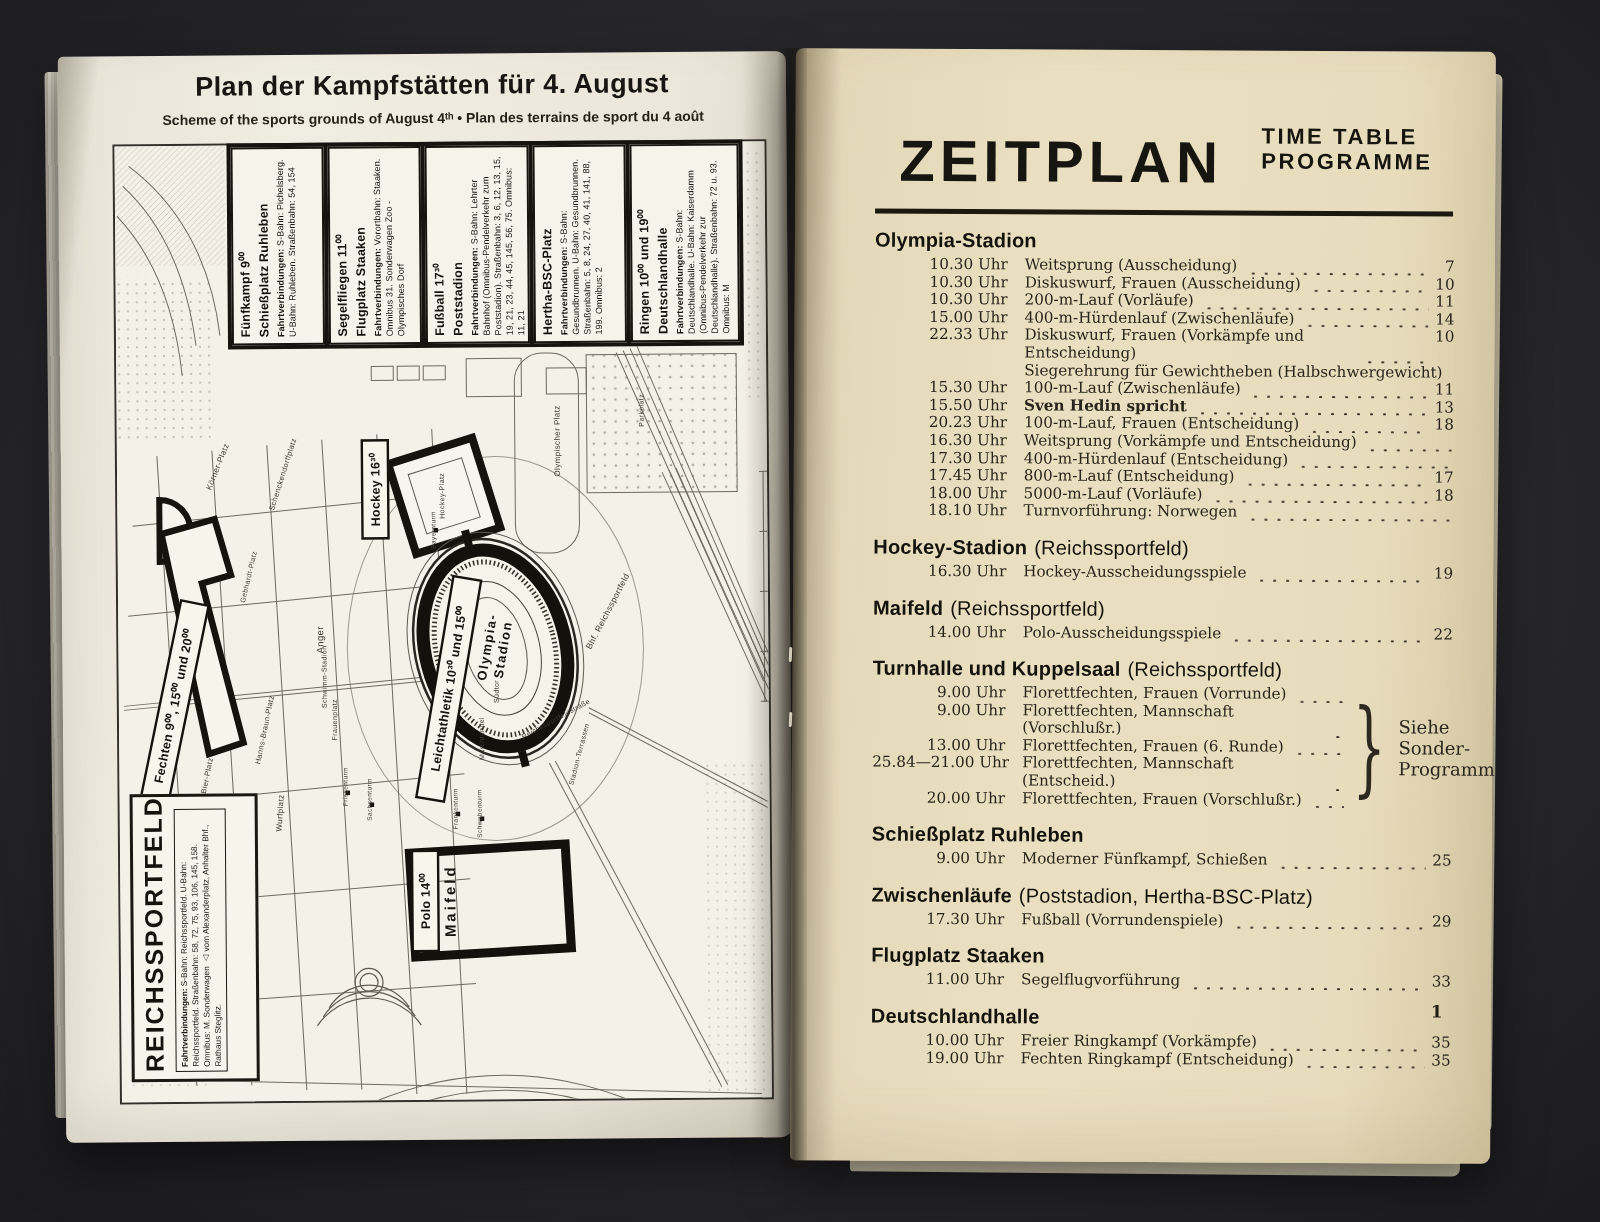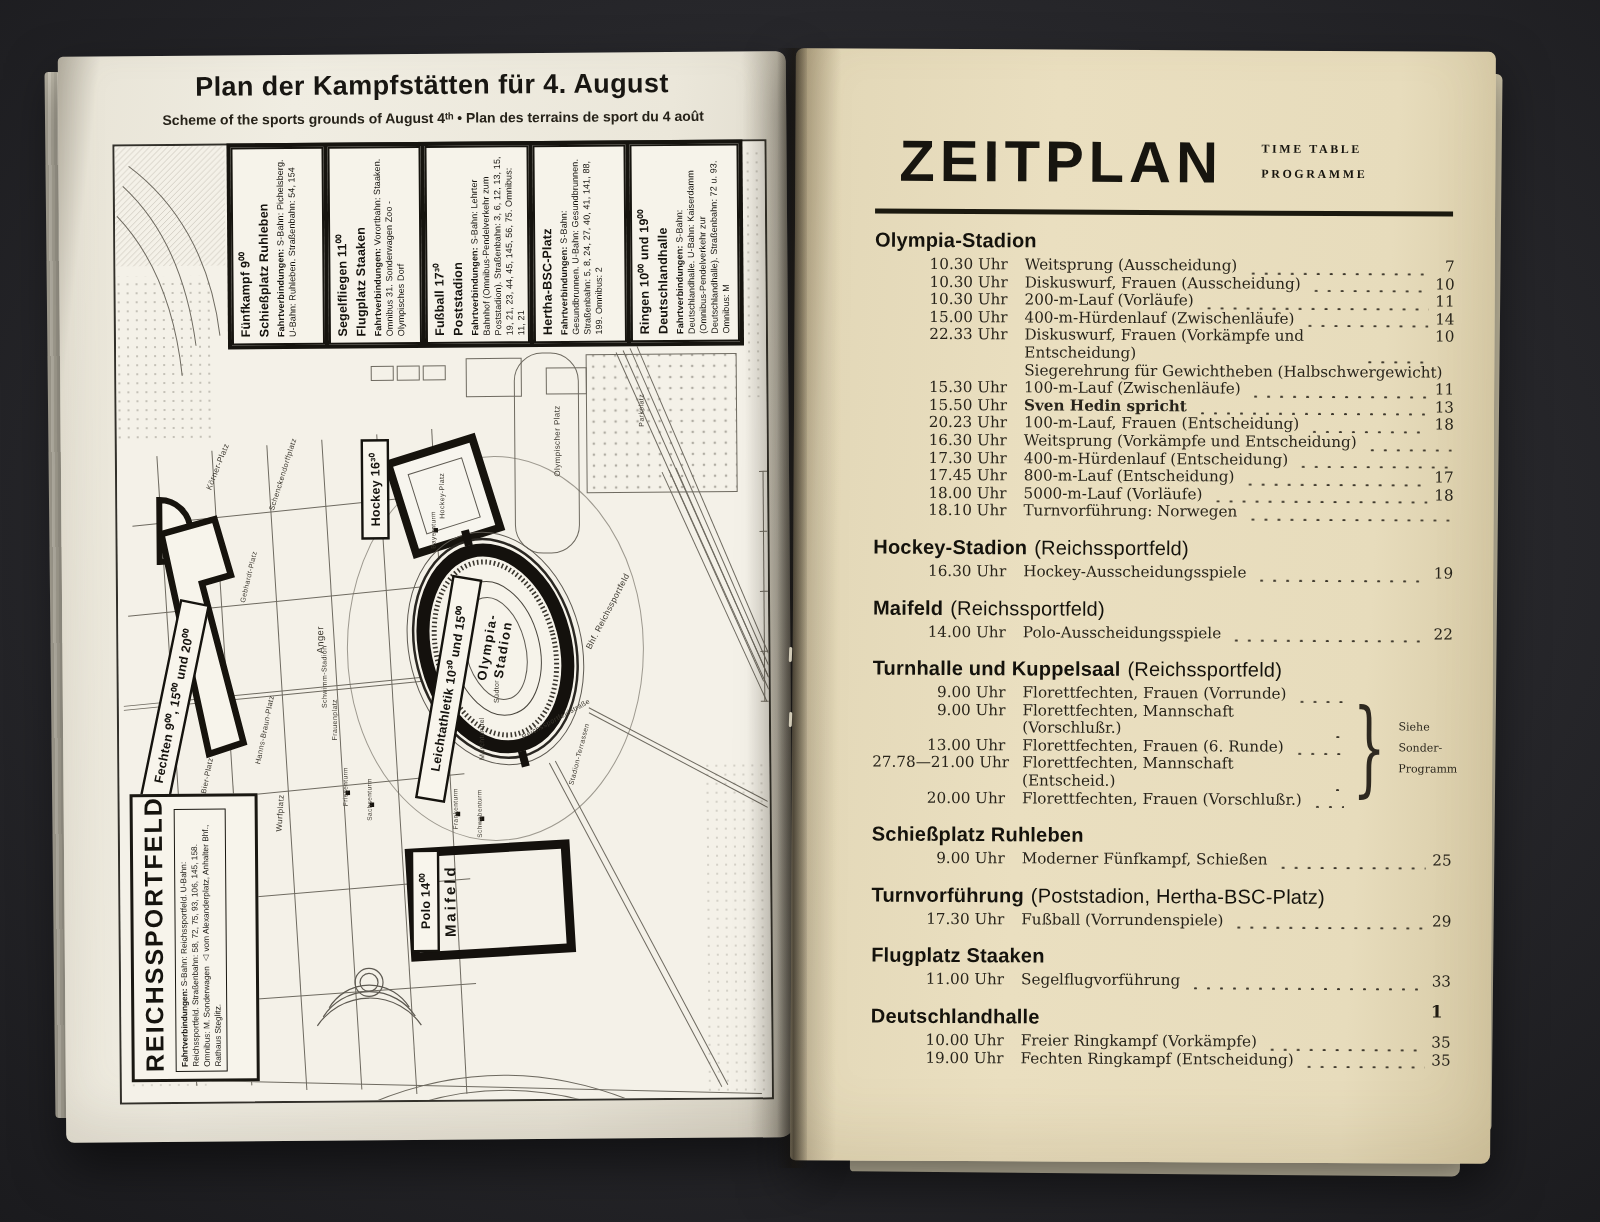--- a/index.html
+++ b/index.html
@@ -85,22 +85,22 @@
     border-radius:8px 7px 9px 5px;
     transform:rotate(.3deg);
     box-shadow:0 22px 50px rgba(0,0,0,.55), inset 0 -26px 60px rgba(130,110,70,.15);
   }
   .page-right::before{
     content:""; position:absolute; left:0; top:0; bottom:0; width:46px; border-radius:inherit;
     background:linear-gradient(90deg, rgba(60,45,25,.30), rgba(60,45,25,0)); pointer-events:none;
   }
   .rp-h1{ position:absolute; left:104px; top:78px; font-weight:bold; font-size:58px;
     letter-spacing:5px; color:#17150f; }
-  .rp-sub{ position:absolute; left:466px; top:86px; font-weight:bold; font-size:12px;
-    letter-spacing:2.6px; line-height:25px; color:#17150f;font-family:Liberation Serif, serif; }
+  .rp-sub{ position:absolute; left:466px; top:73px; font-weight:bold; font-size:22px;
+    letter-spacing:2.6px; line-height:25px; color:#17150f; }
   .rp-rule{ position:absolute; left:80px; top:160px; width:578px; height:4.5px; background:#1b190f; }
 
   .sections{ position:absolute; left:80px; top:176px; width:580px; color:#28241b; }
   .sec{ margin-top:16px; }
   .sec:first-child{ margin-top:4px; }
   .sec-h{ font-size:20px; color:#14120c; margin-bottom:4px; letter-spacing:.2px; }
   .sec-h .t{ font-weight:bold; }
   .sec-h .sfx{ font-weight:normal; margin-left:7px; }
   .sec-h .sfx:empty{ display:none; }
   .sec-body{ display:flex; align-items:center; }
@@ -115,21 +115,21 @@
   .row .dots{ flex:1 1 16px; min-width:12px; align-self:flex-end; height:14px; margin:0 2px 1px 7px;
     background-image:radial-gradient(circle,#3e382c 1.35px, transparent 1.55px);
     background-size:13px 13px; background-repeat:repeat-x; background-position:2px 7px; }
   .row .page{ flex:none; width:24px; text-align:right; }
   .row .page:empty{ width:0; }
   .sec-note{ flex:none; width:106px; display:flex; align-items:center;
     font-family:"DejaVu Serif",serif; color:#2a261d; }
   .sec-note .brace{ font-size:104px; line-height:.85; transform:scaleX(.5); margin:0 -4px 0 -10px;
     color:#2e2920; }
   .note-lines{ display:block; }
-  .nl{ display:block; font-size:11px; line-height:21px; }
+  .nl{ display:block; font-size:18px; line-height:21px; }
   .rp-pagenum{ position:absolute; left:640px; top:950px; font-family:"DejaVu Serif",serif;
     font-weight:bold; font-size:17px; color:#201c12; }
 
   
   .gutter{ position:absolute; left:777px; top:48px; width:30px; height:1120px; z-index:3;
     background:linear-gradient(90deg, rgba(20,17,12,0) 0%, rgba(20,17,12,.42) 42%,
       rgba(25,21,15,.62) 55%, rgba(20,17,12,.08) 100%); pointer-events:none; }
   .stitch{ position:absolute; width:3px; height:15px; background:#d3ccb8; z-index:4;
     border-radius:2px; transform:rotate(2deg); }
 </style>
@@ -534,21 +534,21 @@
   </div>
 
   <div class="row">
     <span class="time">13.00 Uhr</span>
     <span class="event">Florettfechten, Frauen (6. Runde)</span>
     <span class="dots"></span>
     <span class="page"></span>
   </div>
 
   <div class="row">
-    <span class="time">27.78—21.00 Uhr</span>
+    <span class="time">25.84—21.00 Uhr</span>
     <span class="event">Florettfechten, Mannschaft (Entscheid.)</span>
     <span class="dots"></span>
     <span class="page"></span>
   </div>
 
   <div class="row">
     <span class="time">20.00 Uhr</span>
     <span class="event">Florettfechten, Frauen (Vorschlußr.)</span>
     <span class="dots"></span>
     <span class="page"></span>
@@ -577,21 +577,21 @@
     <span class="dots"></span>
     <span class="page">25</span>
   </div>
 </div>
 
     </div>
   </section>
 
   <section class="sec">
     <div class="sec-h">
-      <span class="t">Turnvorführung</span><span class="sfx">(Poststadion, Hertha-BSC-Platz)</span>
+      <span class="t">Zwischenläufe</span><span class="sfx">(Poststadion, Hertha-BSC-Platz)</span>
     </div>
     <div class="sec-body">
       <div class="sec-rows">
   <div class="row">
     <span class="time">17.30 Uhr</span>
     <span class="event">Fußball (Vorrundenspiele)</span>
     <span class="dots"></span>
     <span class="page">29</span>
   </div>
 </div>

